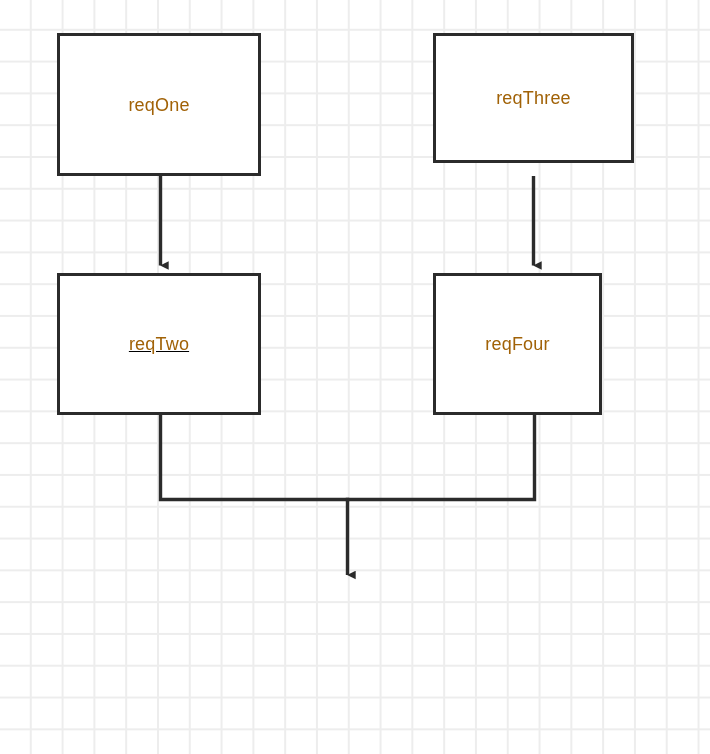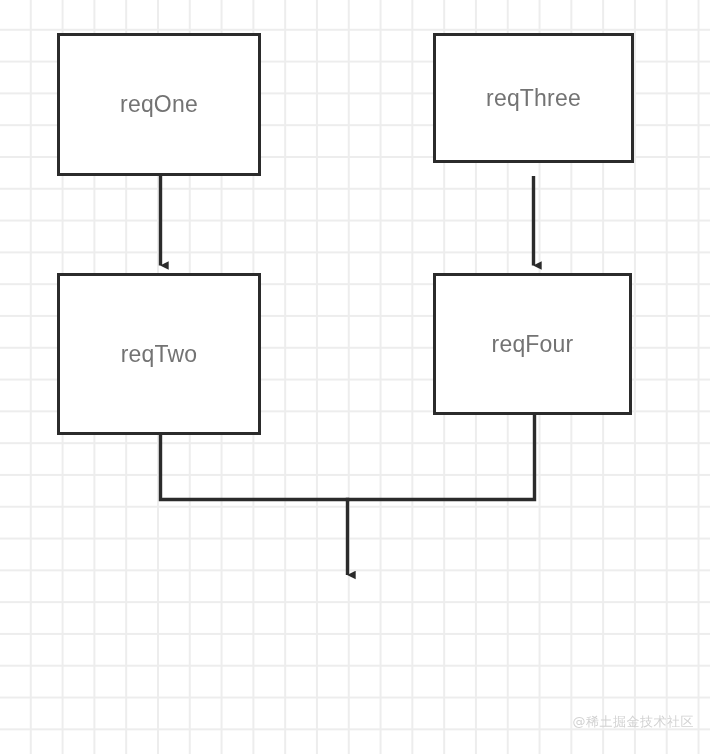--- a/index.html
+++ b/index.html
@@ -33,23 +33,23 @@
     position: absolute;
     box-sizing: border-box;
     background: #ffffff;
     border: 3.5px solid #2b2b2b;
     display: flex;
     align-items: center;
     justify-content: center;
   }
   .node-label {
     font-family: "Liberation Sans", sans-serif;
-    font-size: 23px;
+    font-size: 18px;
     font-weight: 400;
-    color: #737373;
+    color: #a16207;
     letter-spacing: 0.2px;
     line-height: 1;
     white-space: nowrap;
     user-select: none;
   }
   .watermark {
     position: absolute;
     font-family: "DejaVu Sans", sans-serif;
     font-size: 13px;
     color: #d2d2d2;
@@ -92,24 +92,23 @@
   </svg>
 
   <div class="node-box" style="left:57px; top:33px; width:204px; height:143px;">
     <span class="node-label">reqOne</span>
   </div>
 
   <div class="node-box" style="left:433px; top:33px; width:201px; height:130px;">
     <span class="node-label">reqThree</span>
   </div>
 
-  <div class="node-box" style="left:57px; top:273px; width:204px; height:162px;">
+  <div class="node-box" style="left:57px; top:273px; width:204px; height:142px;text-decoration:underline;">
     <span class="node-label">reqTwo</span>
   </div>
 
-  <div class="node-box" style="left:433px; top:273px; width:199px; height:142px;">
+  <div class="node-box" style="left:433px; top:273px; width:169px; height:142px;">
     <span class="node-label">reqFour</span>
   </div>
 
 
-  <div class="watermark" style="right:16px; bottom:23px;">@稀土掘金技术社区</div>
 
 </div>
 
 </body></html>

